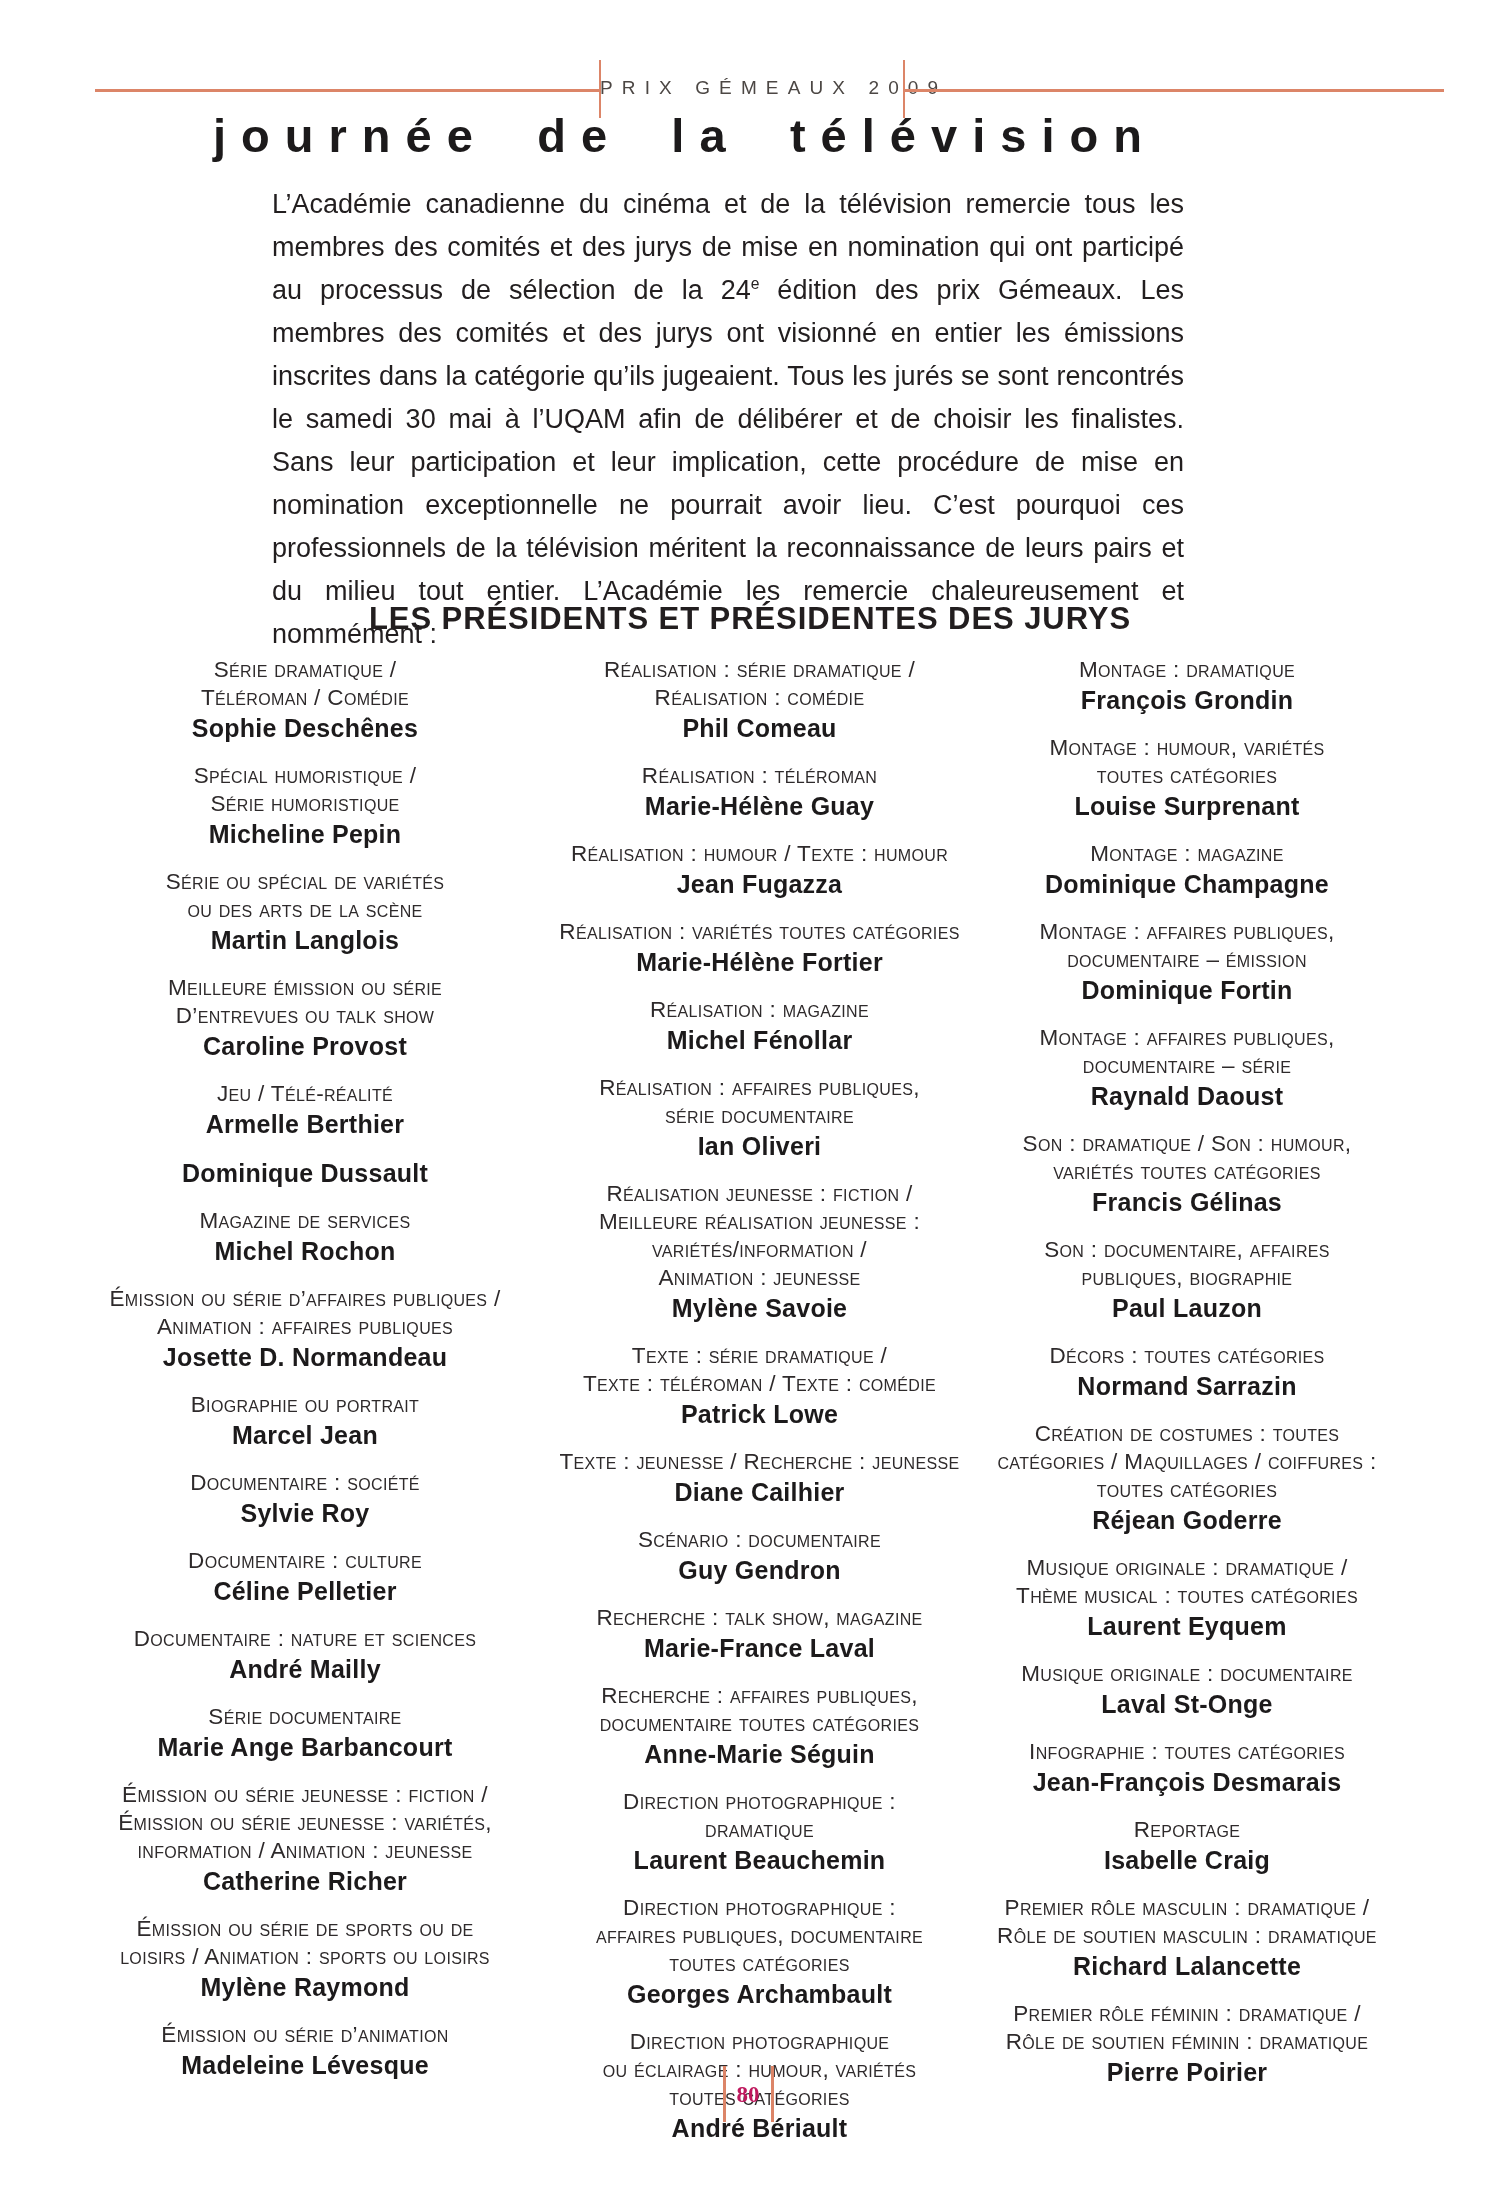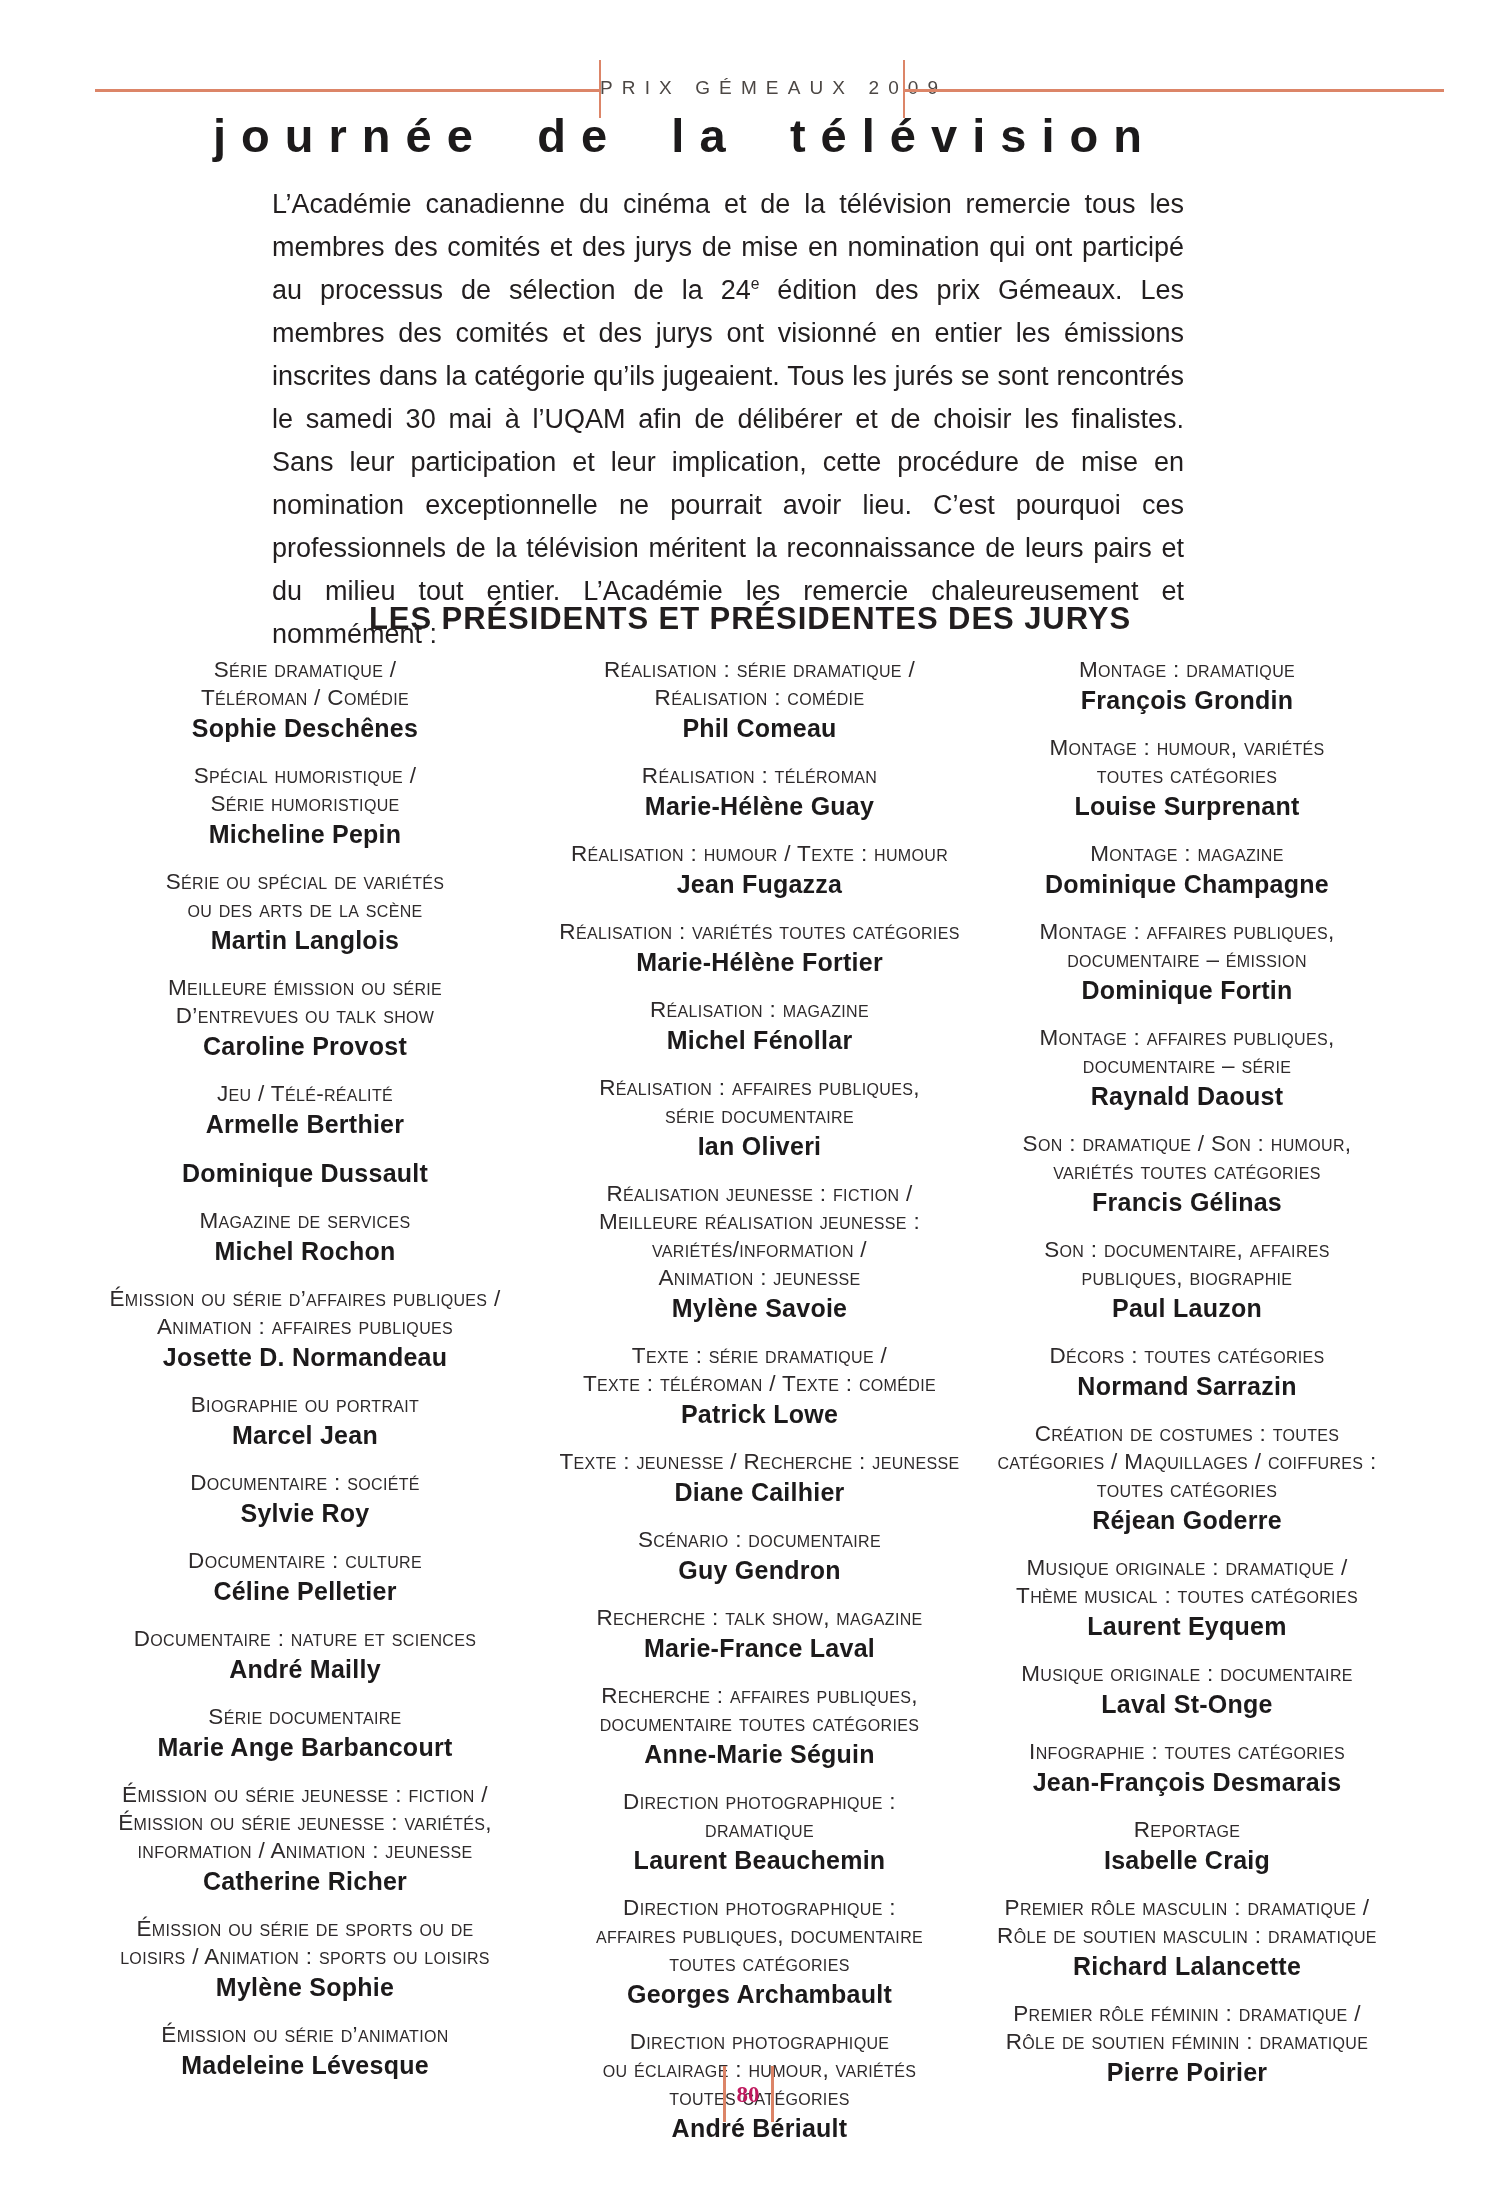--- a/index.html
+++ b/index.html
@@ -161,21 +161,21 @@
   <div class="entry">
     <div class="category">Émission ou série jeunesse : fiction /
 Émission ou série jeunesse : variétés,
 information / Animation : jeunesse</div>
     <div class="name">Catherine Richer</div>
   </div>
 
   <div class="entry">
     <div class="category">Émission ou série de sports ou de
 loisirs / Animation : sports ou loisirs</div>
-    <div class="name">Mylène Sophie</div>
+    <div class="name">Mylène Raymond</div>
   </div>
 
   <div class="entry">
     <div class="category">Émission ou série d’animation</div>
     <div class="name">Madeleine Lévesque</div>
   </div>
 </div>
     <div class="column column-2">
   <div class="entry">
     <div class="category">Réalisation : série dramatique /

